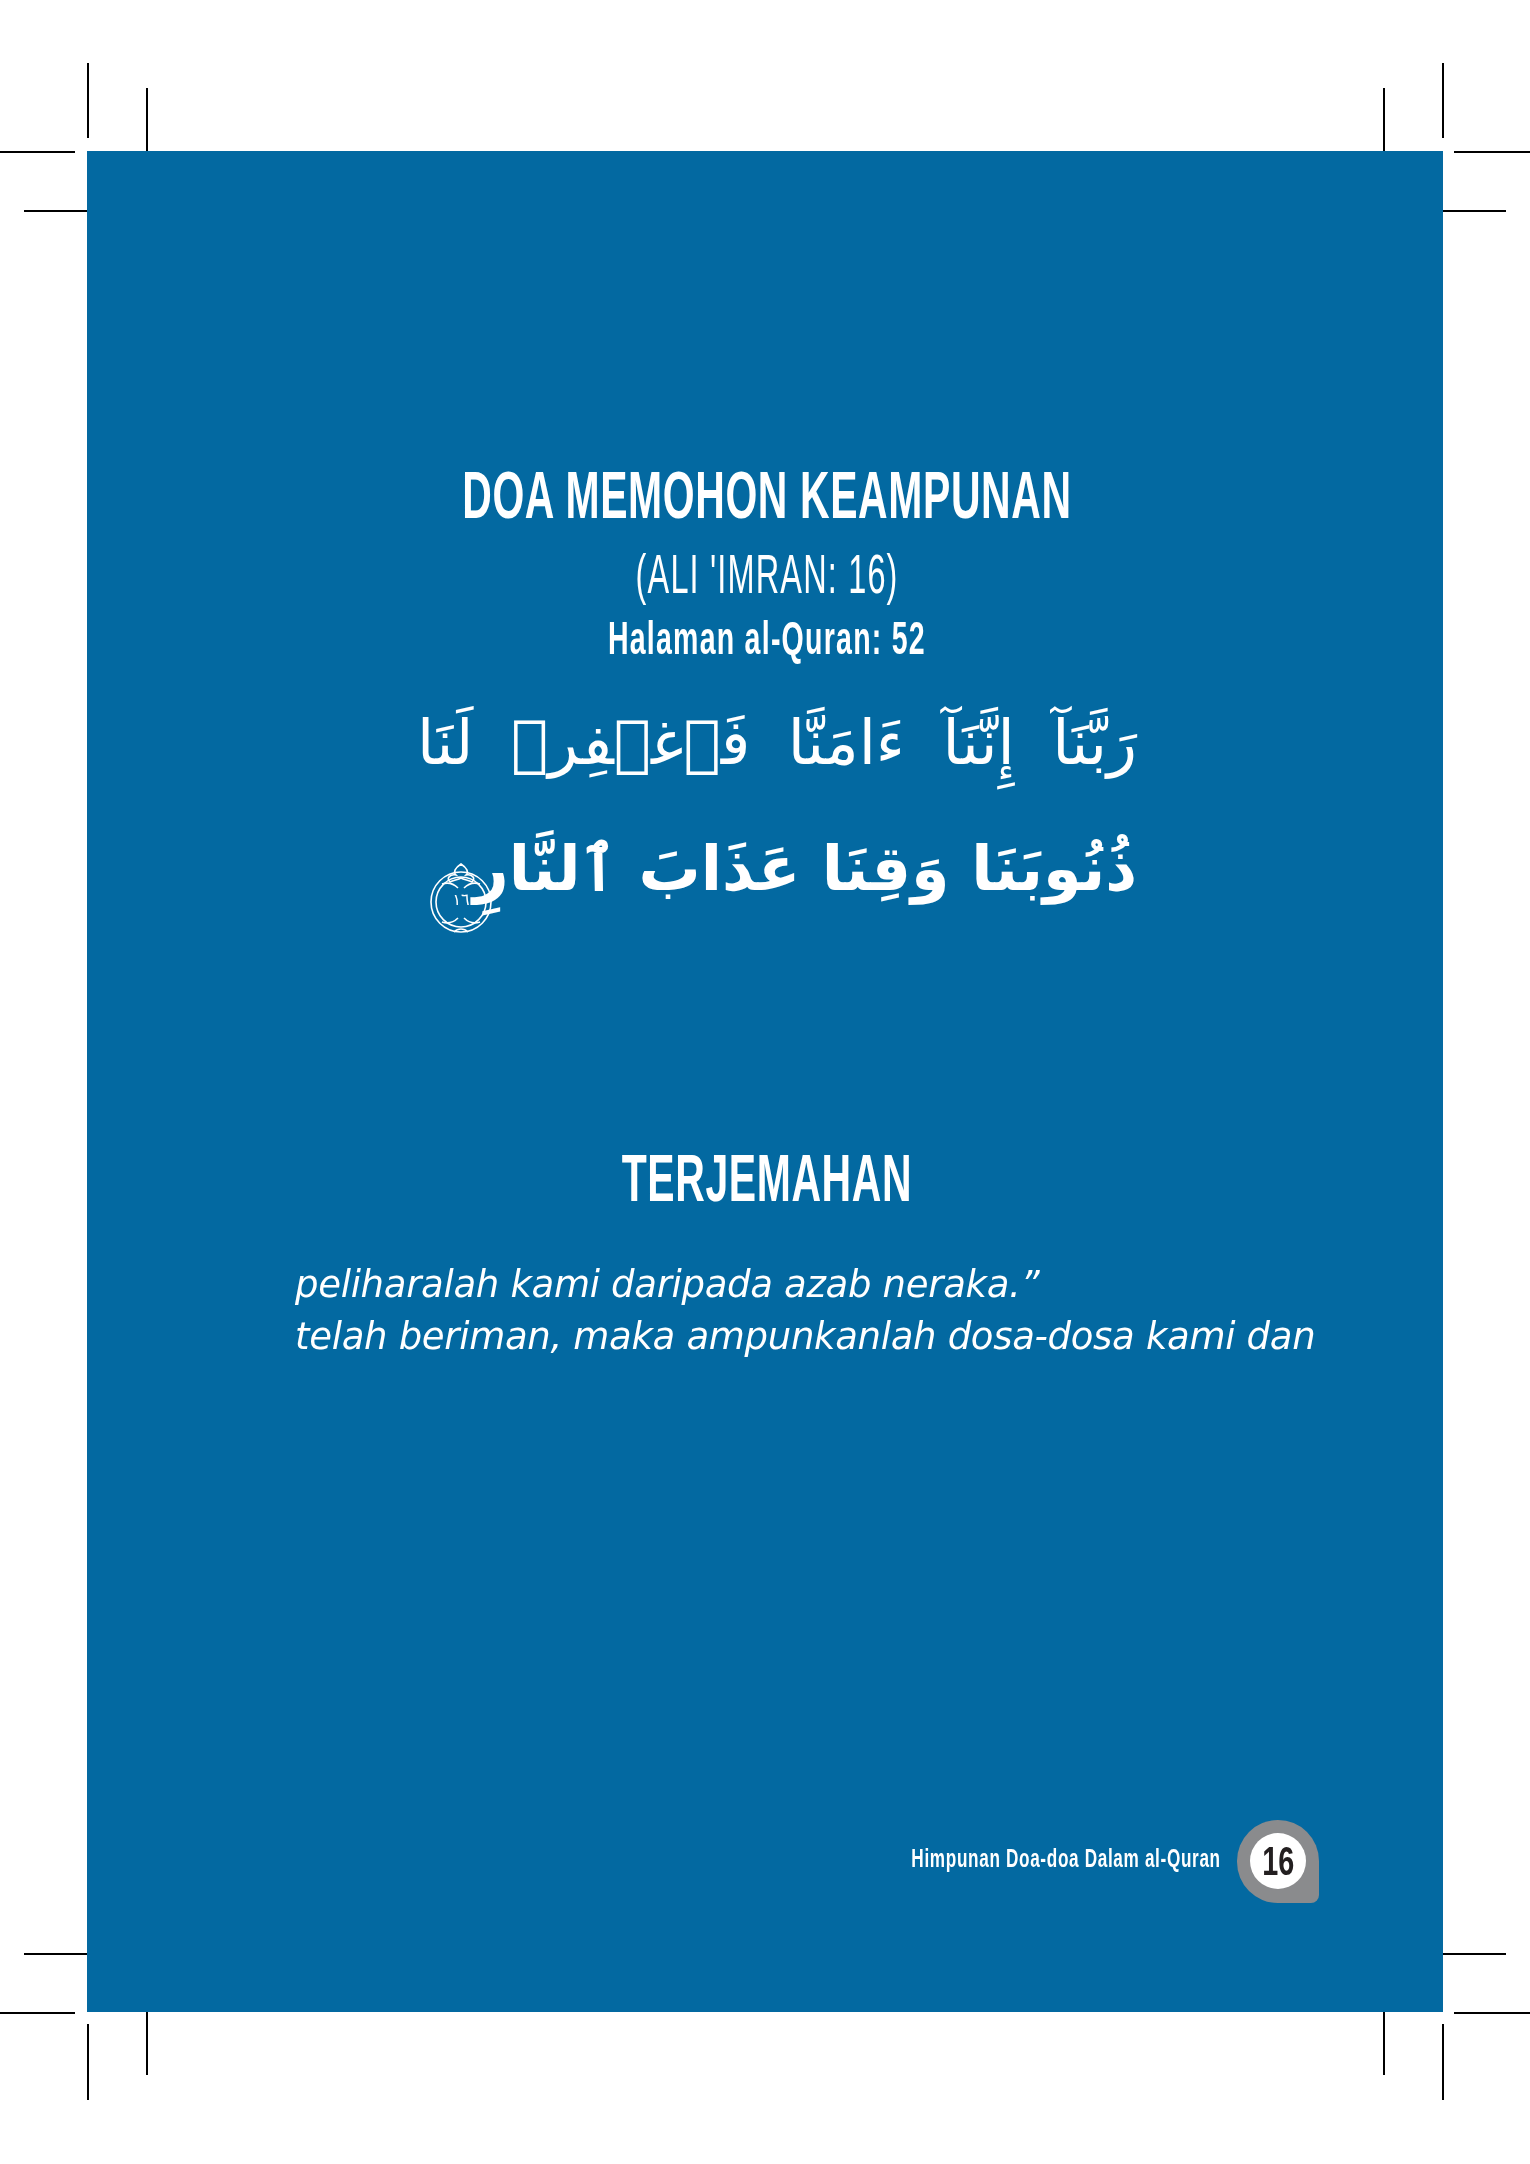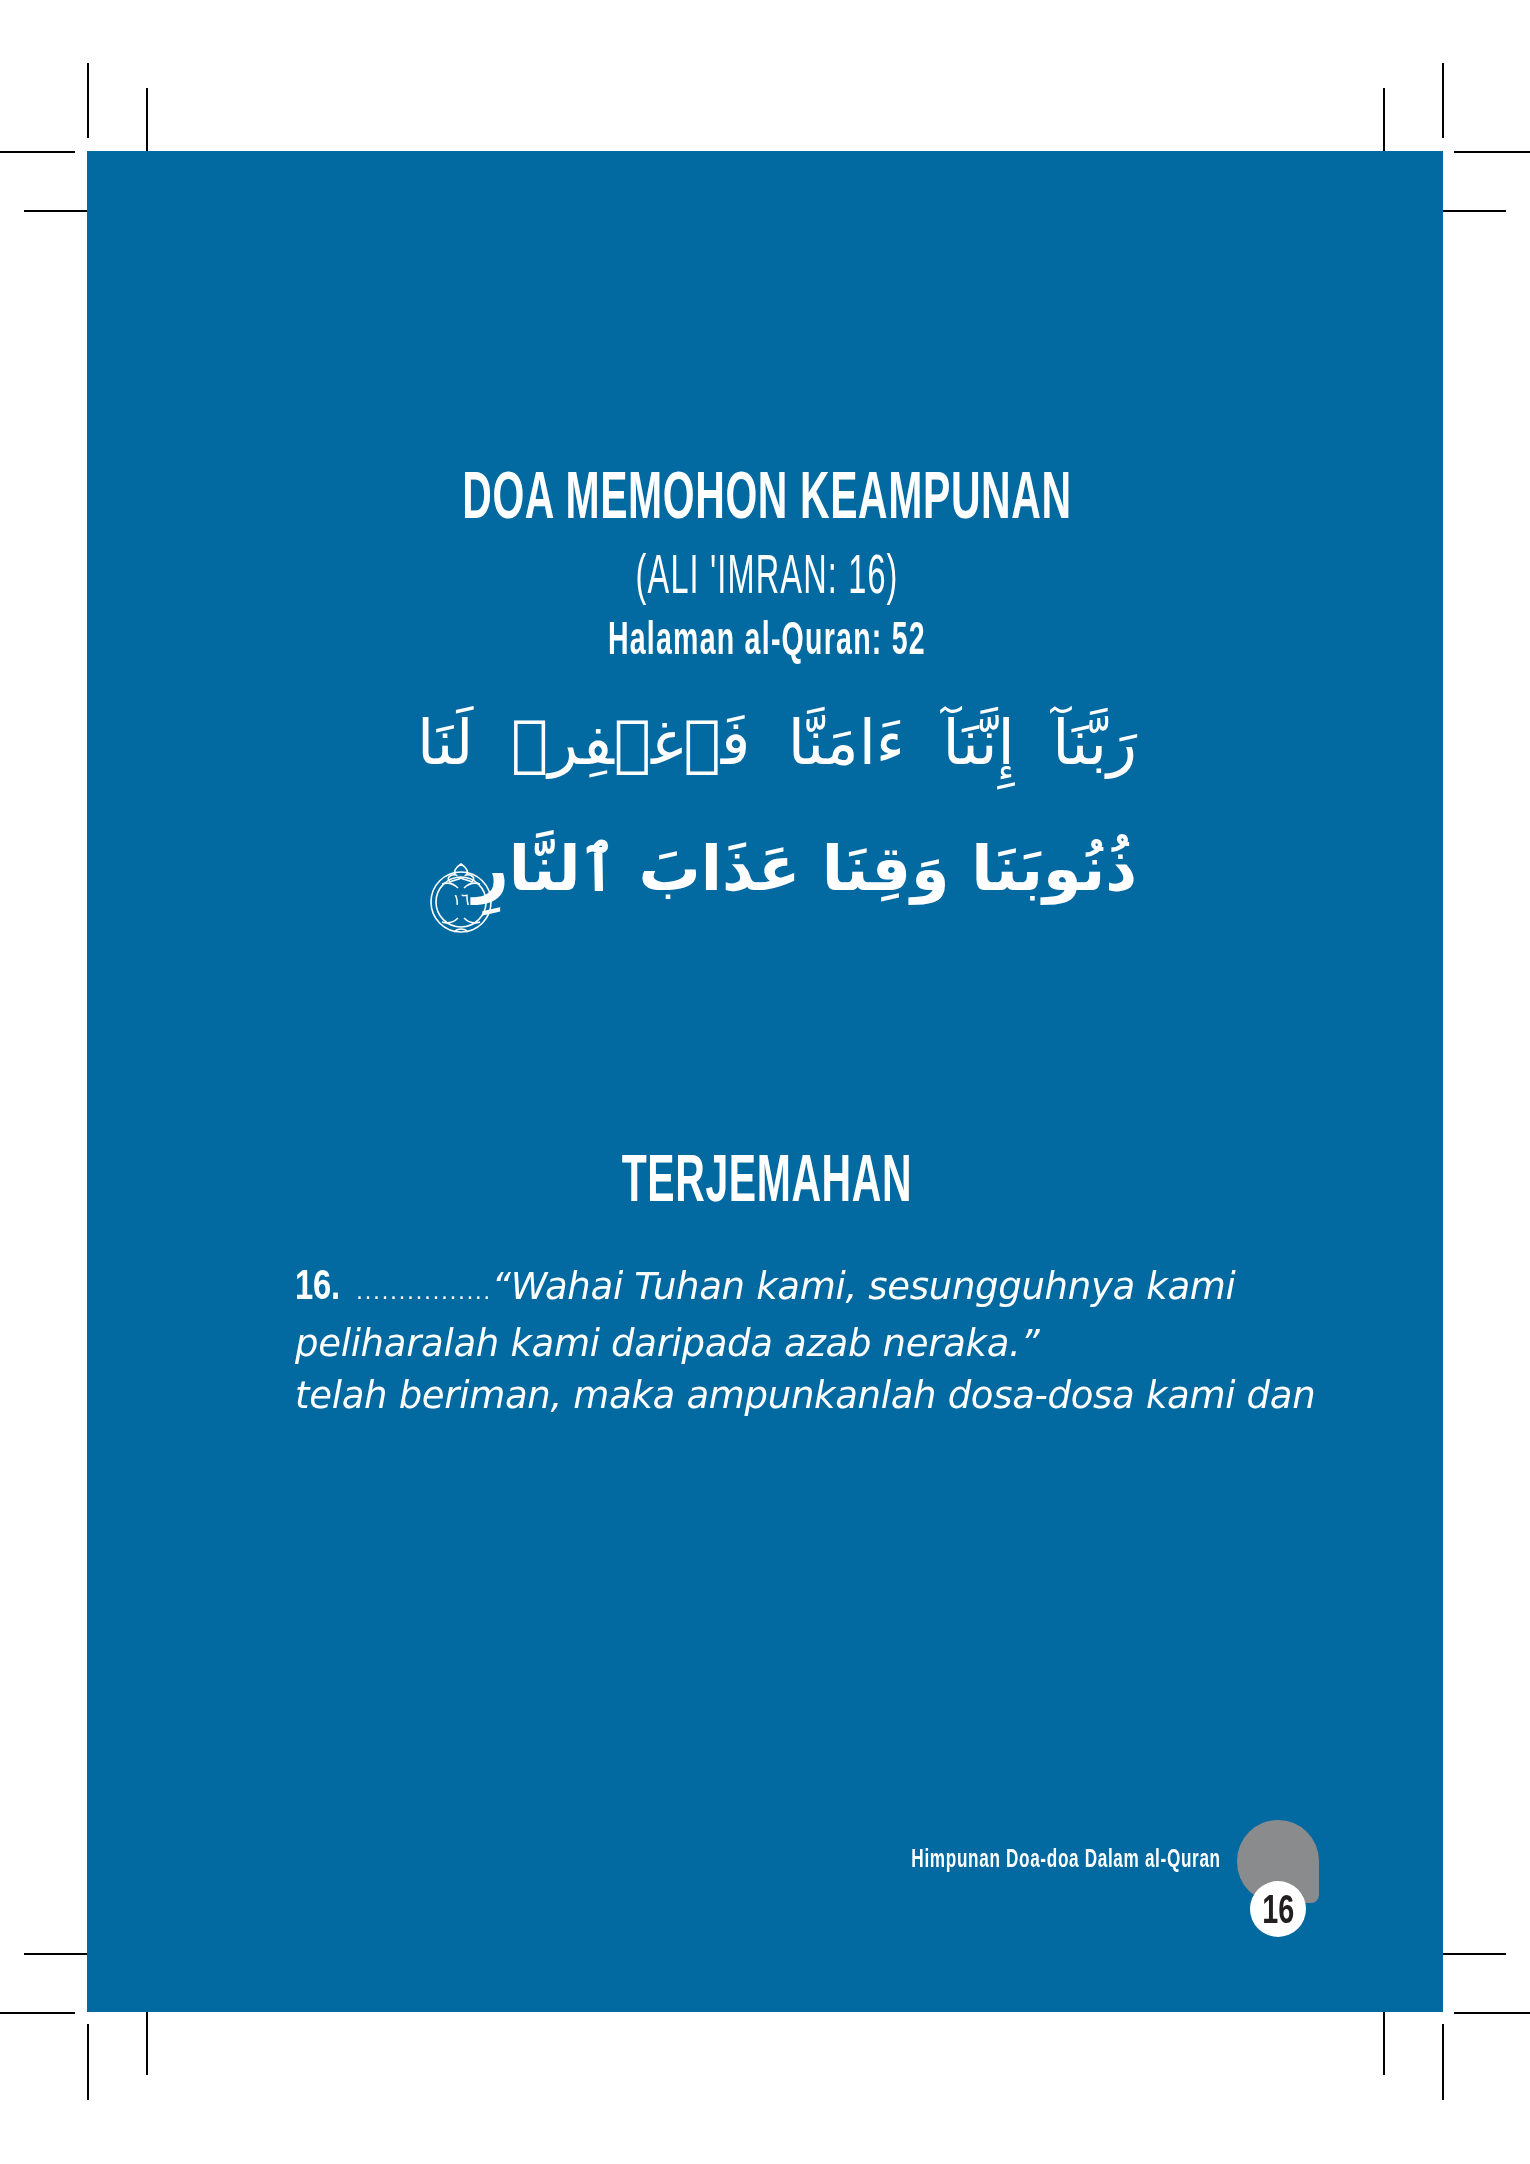--- a/index.html
+++ b/index.html
@@ -91,21 +91,21 @@
   .page-badge {
     position: absolute; left: 1150px; top: 1669px;
     width: 82px; height: 83px;
     background: #8a8b8d;
     border-radius: 41px 41px 8px 41px;
   }
   .page-badge .circle {
     position: absolute; left: 13px; top: 13px;
     width: 56px; height: 56px; border-radius: 50%;
     background: #ffffff;
-    display: flex; align-items: center; justify-content: center; margin-top: 48px;
+    display: flex; align-items: center; justify-content: center;
   }
   .page-num {
     font-family: "Liberation Sans Narrow", "Liberation Sans", sans-serif;
     font-weight: bold; font-size: 40px; color: #231f20;
     transform: scaleX(0.72);
   }
 </style>
 </head>
 <body>
 
@@ -148,21 +148,20 @@
         <path d="M14 62 C20 64 26 62 30 58 M52 62 C46 64 40 62 36 58"></path>
         <path d="M26 72 C30 68 36 68 40 72"></path>
       </g>
     </svg>
     <div class="ayah-num">١٦</div>
   </div>
 
   <div class="section cond">TERJEMAHAN</div>
 
   <div class="translation">
-    <span class="tline"><span class="vnum">16.</span> <span class="leader">................</span><span>“Wahai Tuhan kami, sesungguhnya kami</span></span>
     <span class="tline">peliharalah kami daripada azab neraka.”</span>
     <span class="tline">telah beriman, maka ampunkanlah dosa-dosa kami dan</span>
   </div>
 
   <div class="footer-text cond">Himpunan Doa-doa Dalam al-Quran</div>
   <div class="page-badge">
     <div class="circle">
       <span class="page-num">16</span>
     </div>
   </div>

